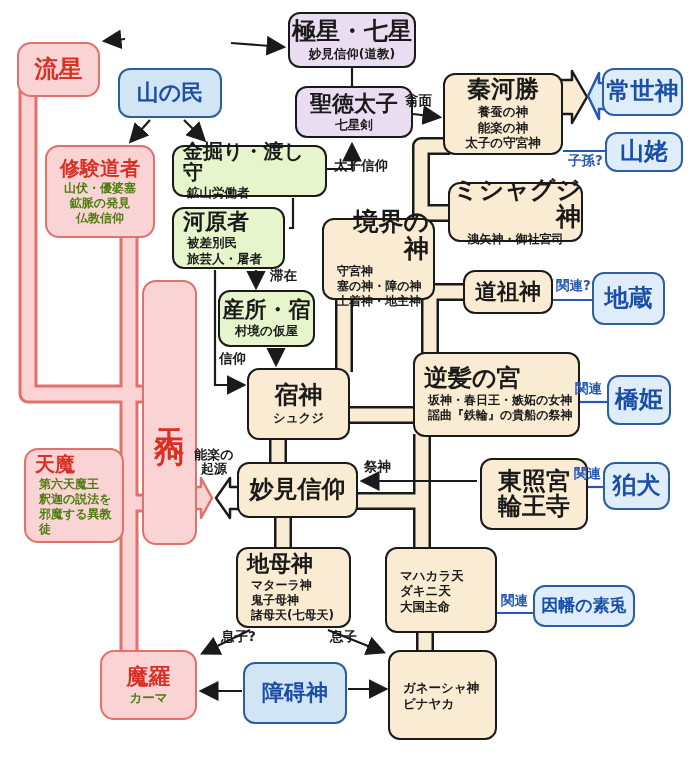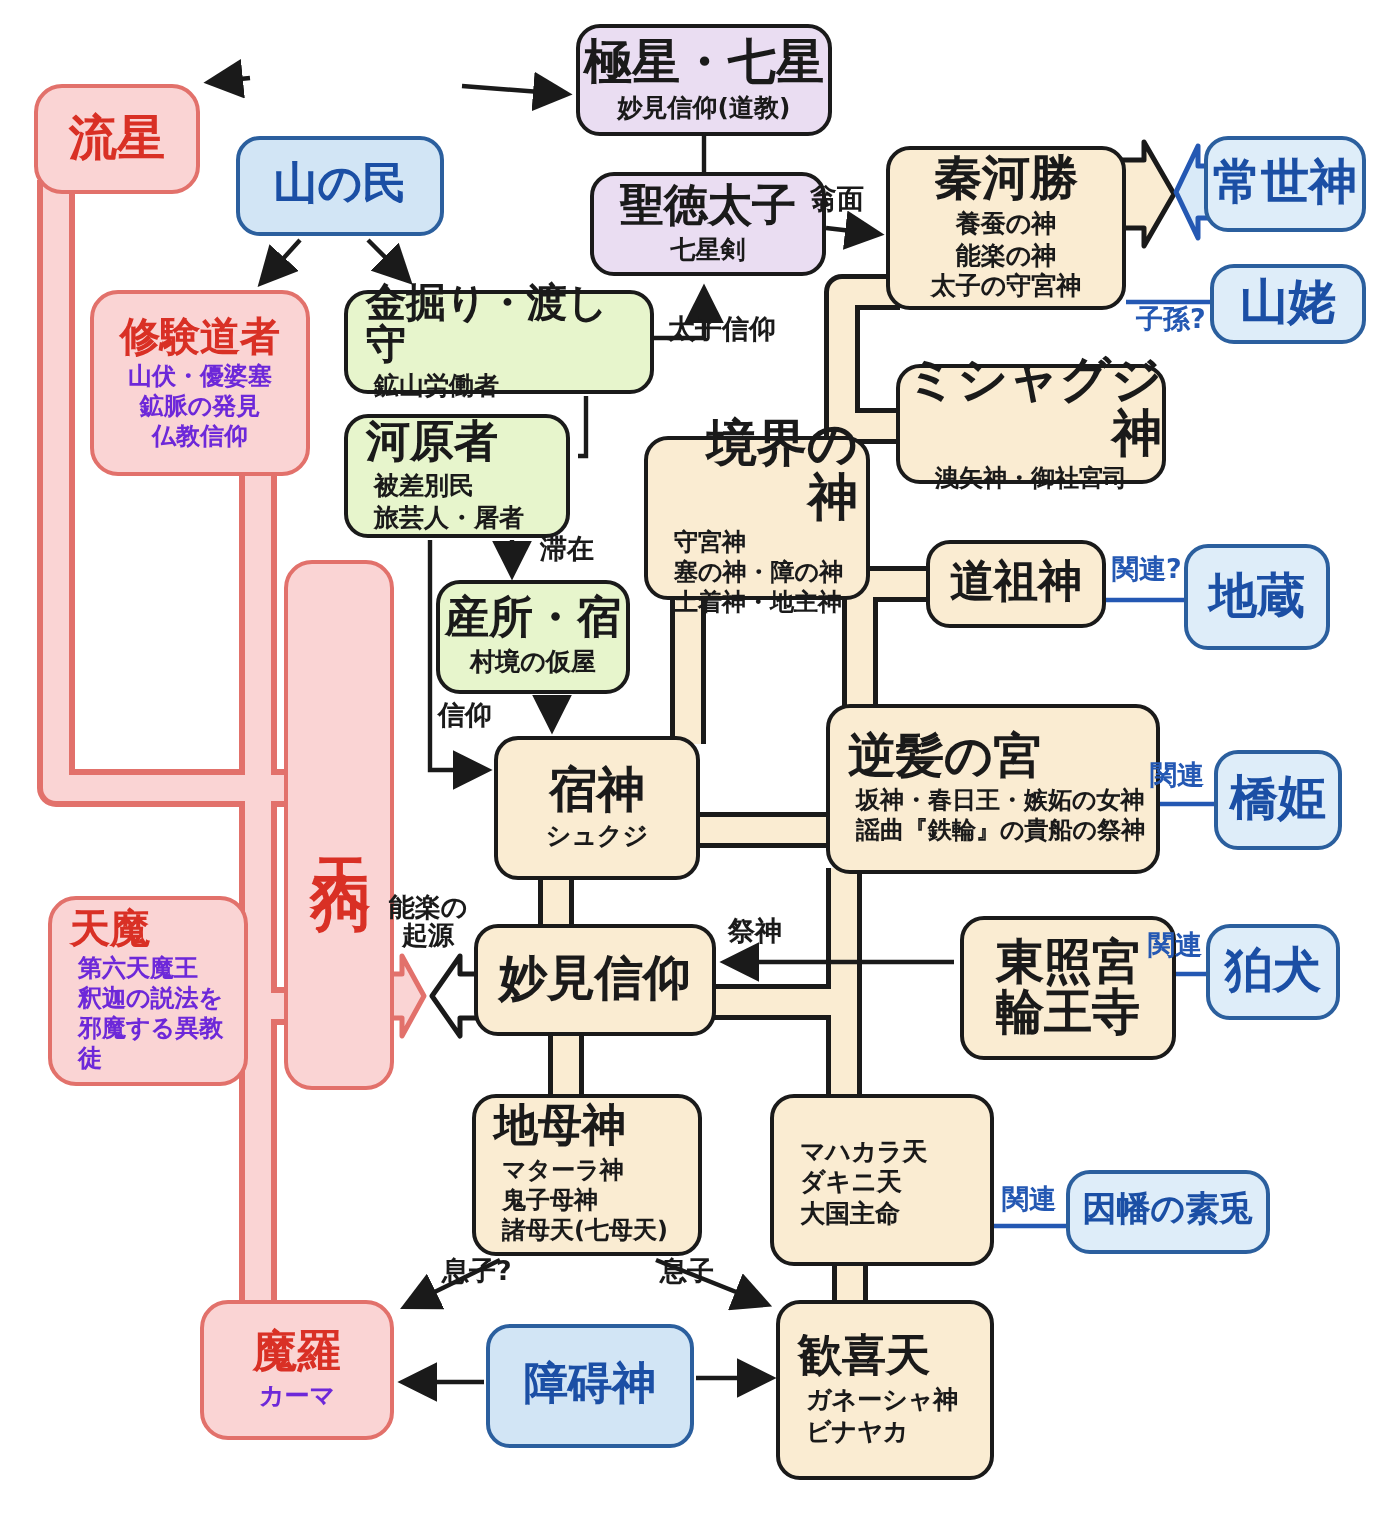--- a/index.html
+++ b/index.html
@@ -12,21 +12,21 @@
   .box .bs{font-size:12.5px;font-weight:bold;line-height:1.25;margin-top:2px;}
   .c{text-align:center;}
   .l{text-align:left;padding-left:9px;padding-right:4px;}
   .l .bs{padding-left:4px;}
   .tan{background:#FAECD2;border:2.5px solid #1a1a1a;color:#1a1a1a;}
   .green{background:#E7F5CC;border:2.5px solid #1a1a1a;color:#1a1a1a;}
   .lav{background:#EADDF2;border:2.5px solid #1a1a1a;color:#1a1a1a;}
   .bluem{background:#D2E5F5;border:2.5px solid #2B5F9E;color:#1B4FA5;}
   .bluel{background:#DEEDF9;border:2.5px solid #2B5F9E;color:#1B4FA5;}
   .pink{background:#FAD4D4;border:2.5px solid #E2716B;color:#D93025;border-radius:14px;}
-  .pink .bs{color:#6d28d9;}
+  .pink .bs{color:#4d7c0f;}
   .t17 .bt{font-size:17px;} .t19 .bt{font-size:25px;text-align:right;} .t20 .bt{font-size:20px;}
   .t21 .bt{font-size:24px;} .t24 .bt{font-size:24px;} .t30 .bt{font-size:30px;}
   .s12 .bs{font-size:12px;}
   .vert .bt{writing-mode:vertical-rl;margin:0 auto;letter-spacing:8px;}
   .lbl{position:absolute;font-size:13.5px;font-weight:bold;color:#1a1a1a;white-space:pre-line;line-height:1.1;}
   .lbl.blue{color:#2458B3;}
 </style>
 </head>
 <body>
 
@@ -239,21 +239,20 @@
   <div class="bs">マハカラ天
 ダキニ天
 大国主命</div>
 </div>
 
 <div class="box bluel c t17" style="left:533px;top:585px;width:102px;height:42px">
   <div class="bt">因幡の素兎</div>
 </div>
 
 <div class="box tan l" style="left:388px;top:650px;width:109px;height:90px">
-  <div class="bt">歓喜天</div>
   <div class="bs">ガネーシャ神
 ビナヤカ</div>
 </div>
 
 <div class="box pink c" style="left:100px;top:650px;width:97px;height:70px">
   <div class="bt">魔羅</div>
   <div class="bs">カーマ</div>
 </div>
 
 <div class="box bluem c" style="left:243px;top:662px;width:104px;height:62px">

